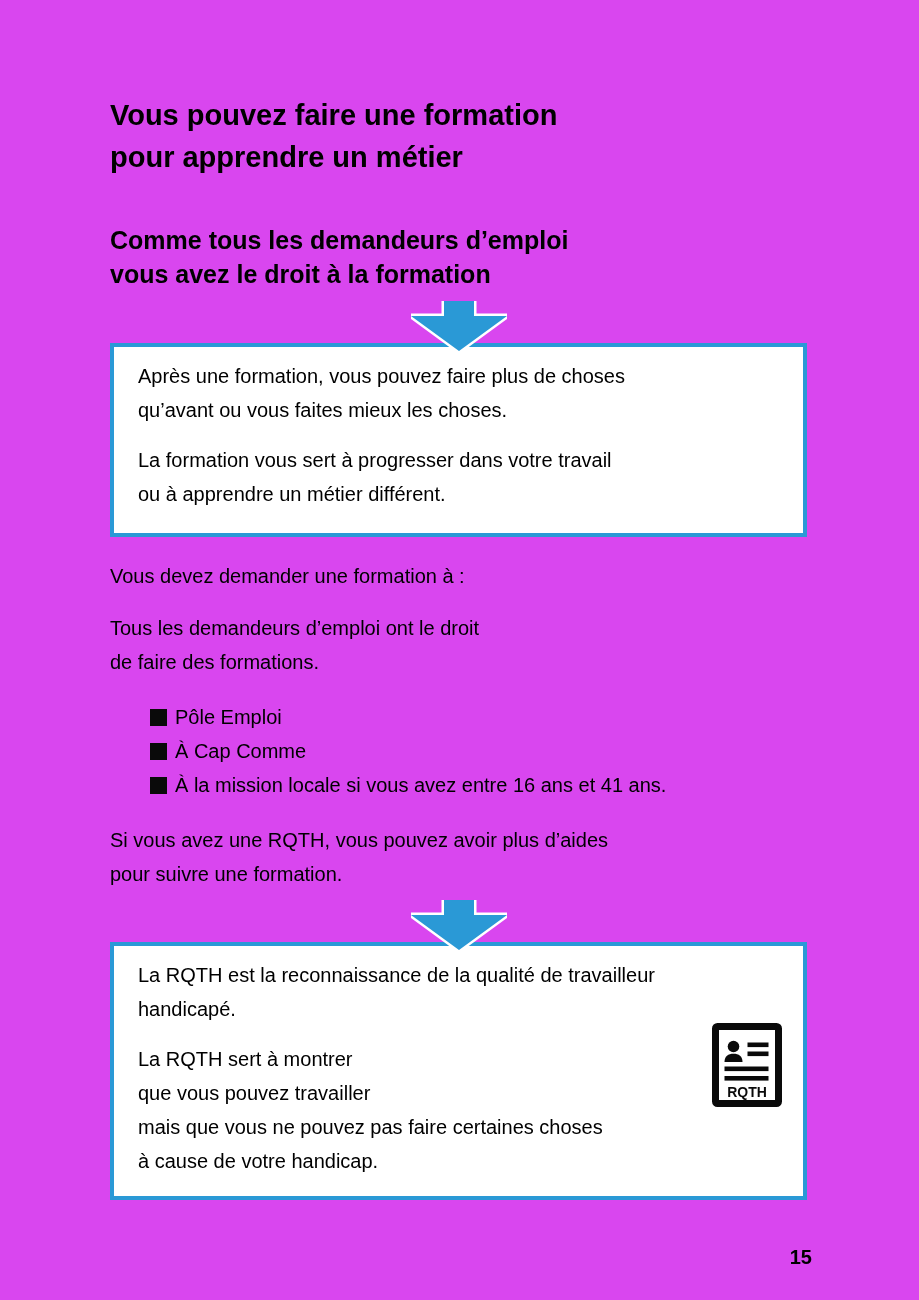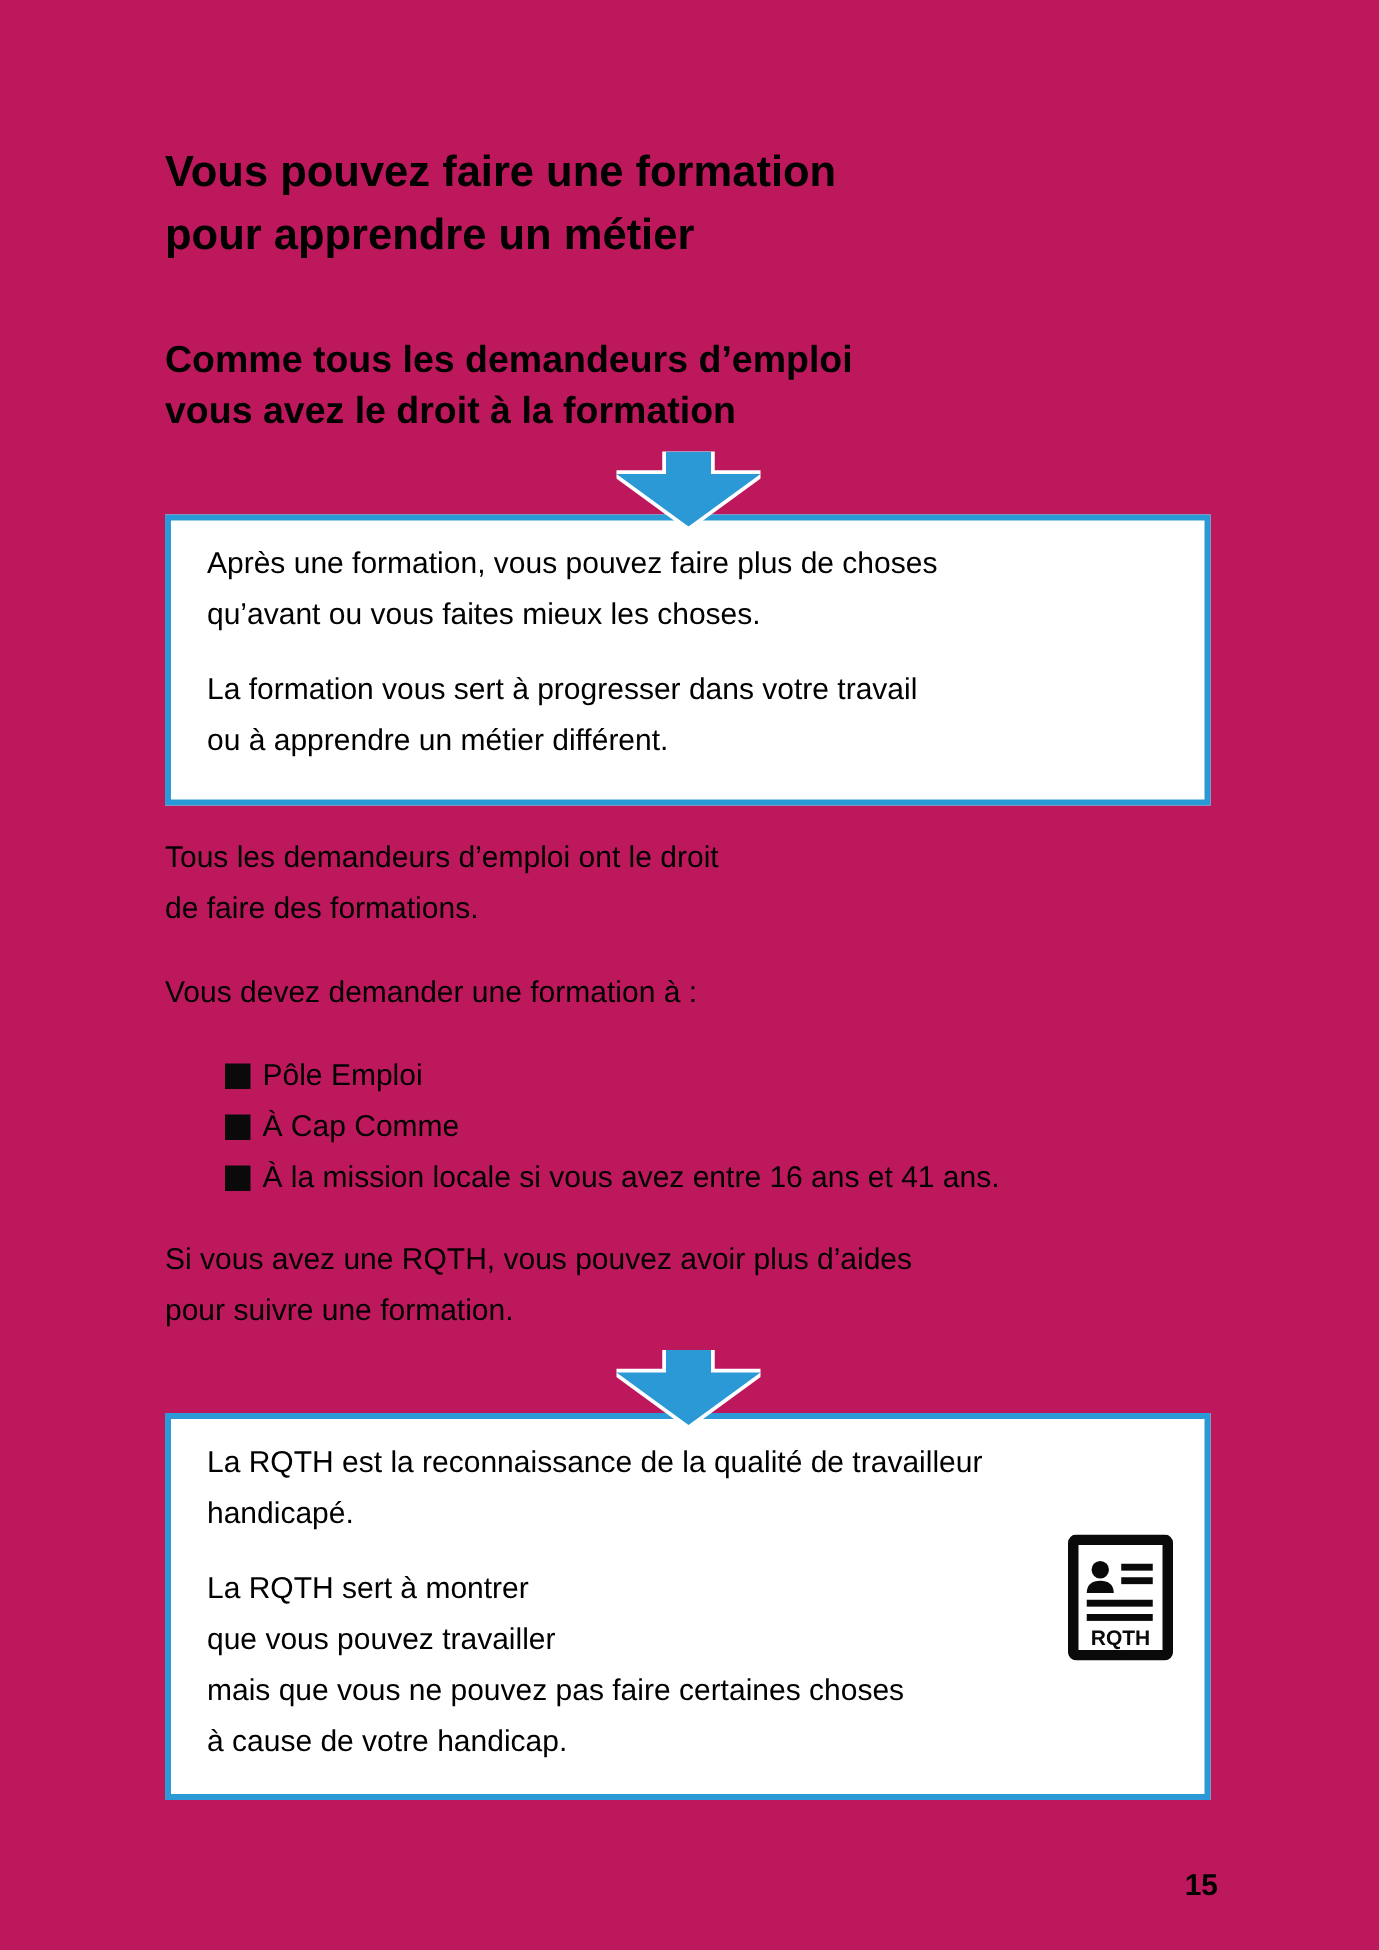--- a/index.html
+++ b/index.html
@@ -2,21 +2,21 @@
 <html><head>
 <meta charset="utf-8">
 <style>
   * { margin: 0; padding: 0; box-sizing: border-box; }
   html, body { background: #e8e8e8; }
   .page {
     position: relative;
     width: 919px;
     height: 1300px;
     margin: 0 auto;
-    background: #be185d;
+    background: #d946ef;
     font-family: "Liberation Sans", sans-serif;
     color: #000000;
     overflow: hidden;
   }
   .content {
     position: absolute;
     left: 110px;
     top: 0;
     width: 697px;
   }
@@ -115,24 +115,24 @@
       </svg>
     </div>
 
     <div class="callout first">
       <p>Après une formation, vous pouvez faire plus de choses
 qu’avant ou vous faites mieux les choses.</p>
       <p>La formation vous sert à progresser dans votre travail
 ou à apprendre un métier différent.</p>
     </div>
 
+    <p class="body-para para-vous">Vous devez demander une formation à :</p>
+
     <p class="body-para para-tous">Tous les demandeurs d’emploi ont le droit
 de faire des formations.</p>
-
-    <p class="body-para para-vous">Vous devez demander une formation à :</p>
 
     <ul class="bullet-list">
       <li>
         <span class="bullet-square"></span>
         <span>Pôle Emploi</span>
       </li>
       <li>
         <span class="bullet-square"></span>
         <span>À Cap Comme</span>
       </li>

